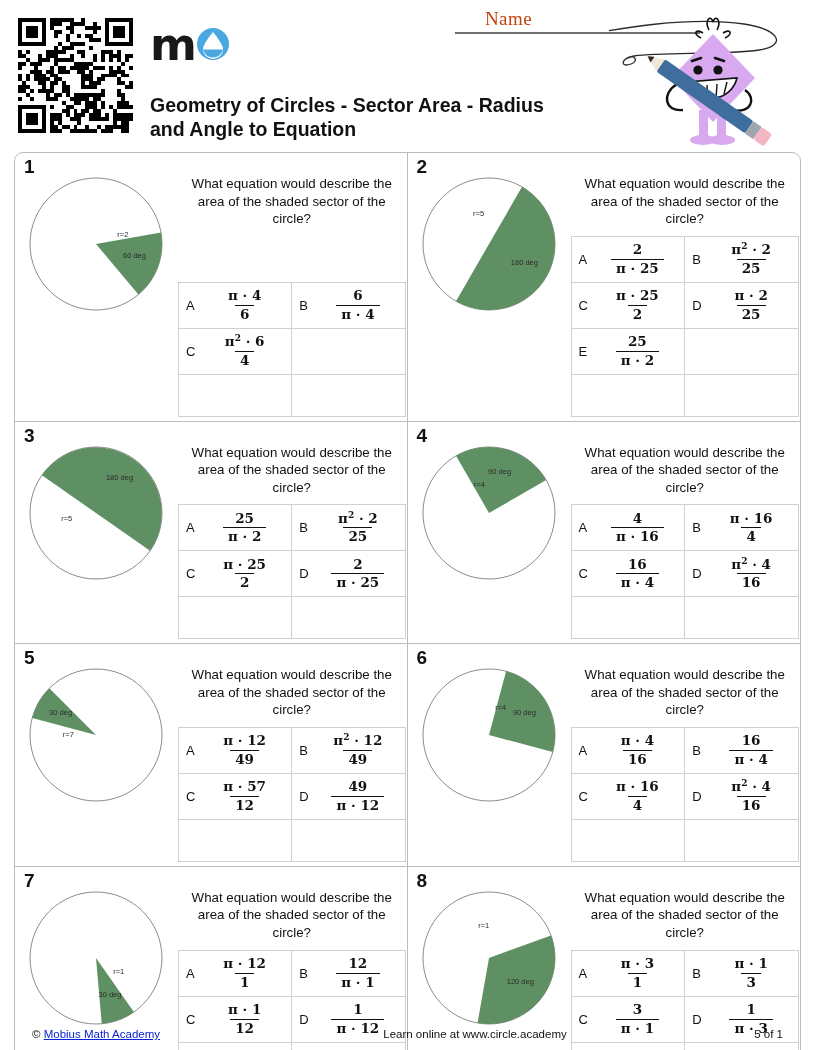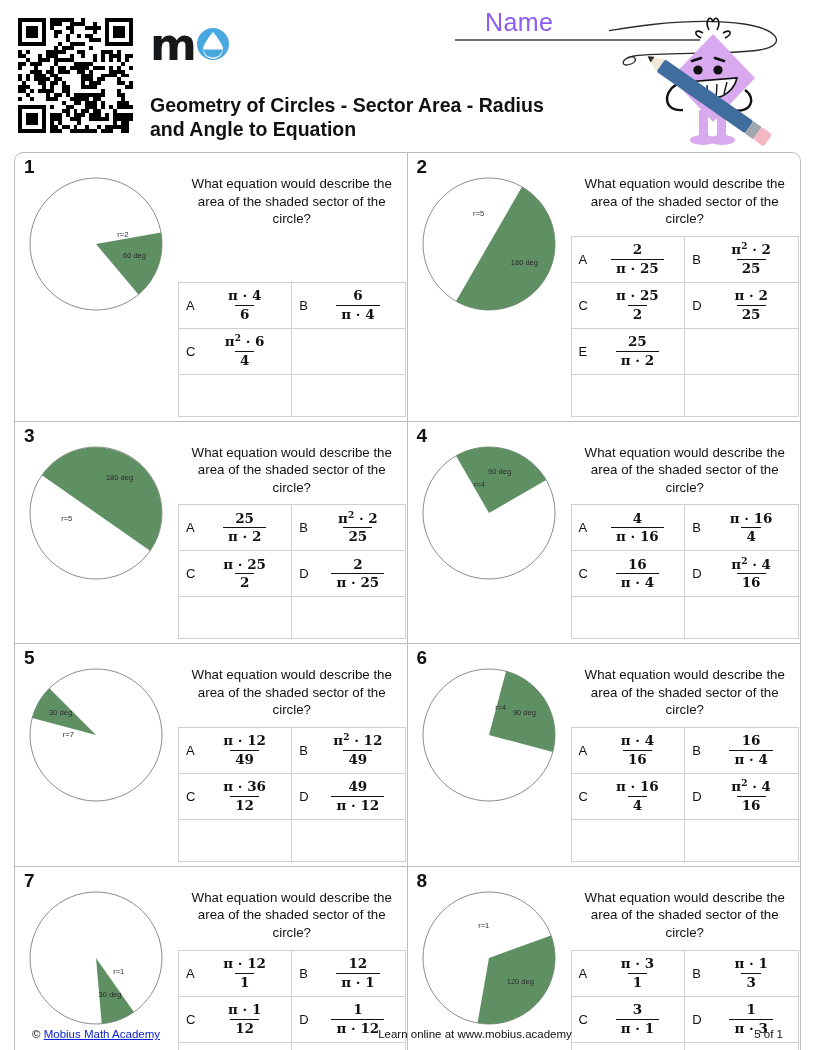--- a/index.html
+++ b/index.html
@@ -65,23 +65,23 @@
     line-height: 1.22;
     max-width: 400px;
   }
 
   .nameblock {
     position: absolute;
     left: 455px; top: 8px;
     width: 250px;
   }
   .name-label {
-    font-family: Liberation Sans, sans-serif;
-    font-size: 25px;
-    color: #8b5cf6;
+    font-family: Liberation Serif, serif;
+    font-size: 19px;
+    color: #c2410c;
     padding-left: 30px;
     letter-spacing: 0.4px;
   }
   .name-line {
     margin-top: 2px;
     width: 245px;
     height: 2px;
     background: #6f6f6f;
   }
 
@@ -1036,21 +1036,21 @@
                     </span>
                   </div>
                 </td>
               </tr>
               <tr>
                 <td>
                   <div class="optwrap">
                     <span class="optlabel">C</span>
                     <span class="optexpr">
                       <span class="frac">
-                        <span class="num">π · 36</span>
+                        <span class="num">π · 57</span>
                         <span class="den">12</span>
                       </span>
                     </span>
                   </div>
                 </td>
                 <td>
                   <div class="optwrap">
                     <span class="optlabel">D</span>
                     <span class="optexpr">
                       <span class="frac">
@@ -1282,15 +1282,15 @@
         </div>
       </div>
     </div>
   </div>
 
 <div class="footer">
   <div class="foot-left">
     <span>©</span>
     <a href="#">Mobius Math Academy</a>
   </div>
-  <div class="foot-mid">Learn online at www.mobius.academy</div>
+  <div class="foot-mid">Learn online at www.circle.academy</div>
   <div class="foot-right">5 of 1</div>
 </div>
 
 </body></html>

